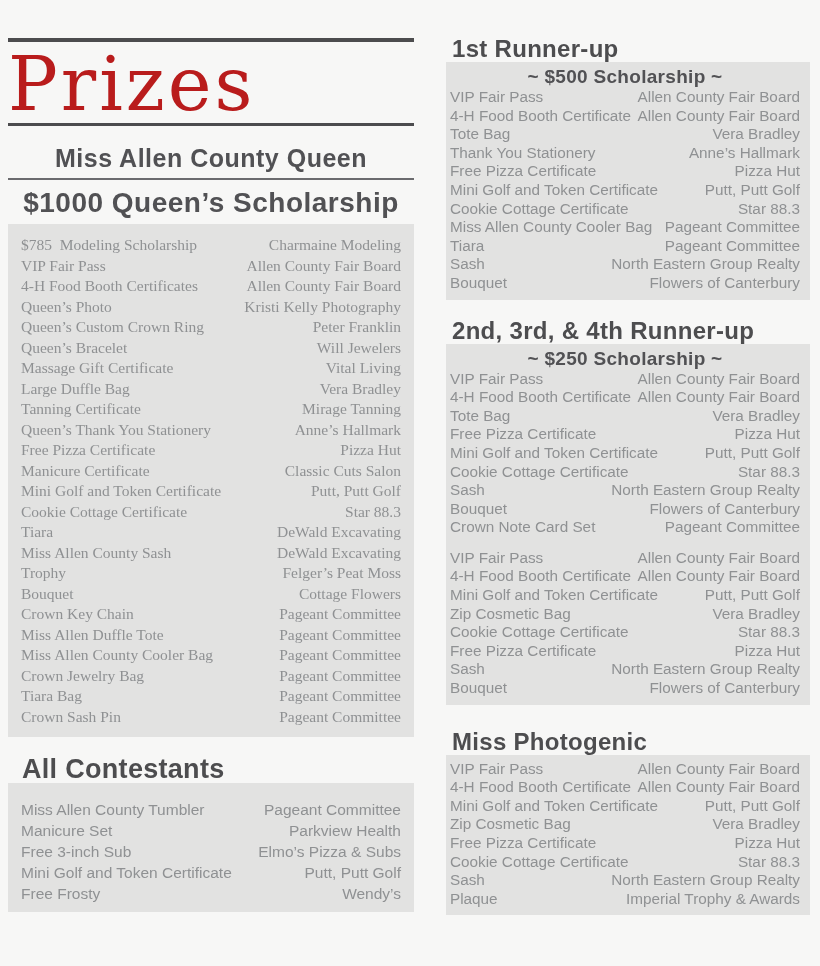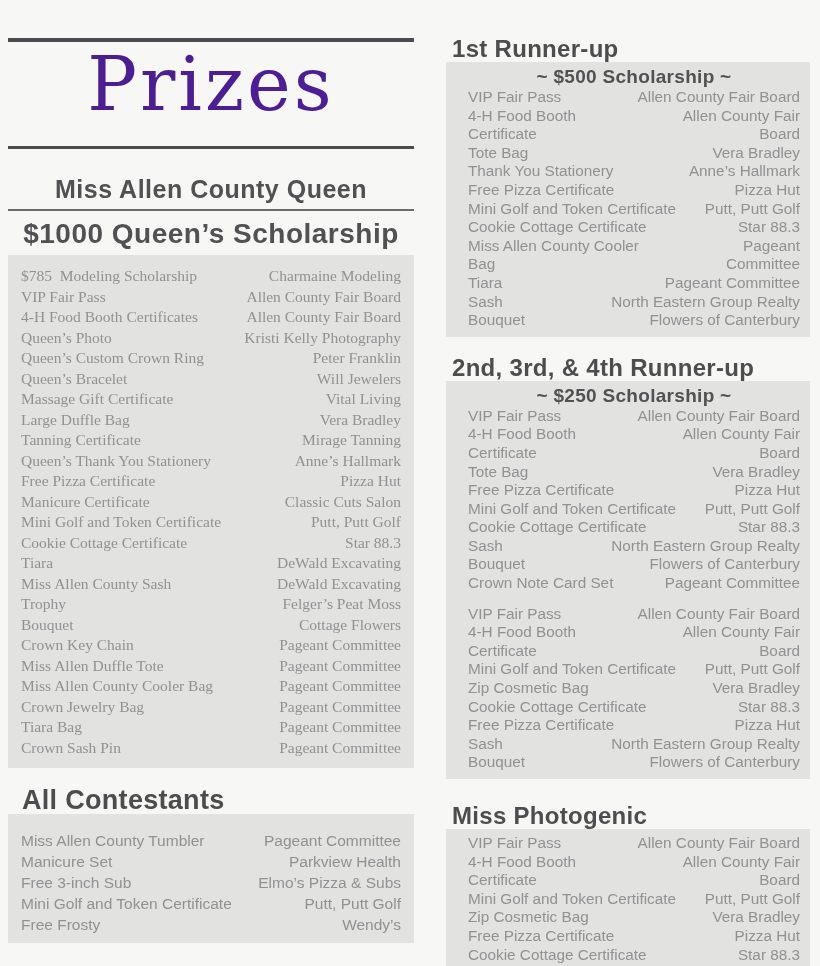--- a/index.html
+++ b/index.html
@@ -26,34 +26,34 @@
     left: 446px;
     top: 0;
     width: 364px;
   }
   .rule-thick {
     margin-top: 38px;
     height: 4px;
     background: #4c4c4e;
   }
   .script-title {
-    height: 104px;
+    height: 81px;
     line-height: 84px;
-    text-align: center;
+    text-align: left;
     font-family: "DejaVu Serif", serif;
     font-size: 74px;
     letter-spacing: 3px;
-    color: #4c1d95;
+    color: #b91c1c;
   }
   .rule-med {
     height: 3px;
     background: #4c4c4e;
   }
   .pkg-heading {
-    margin-top: 26px;
+    margin-top: 18px;
     text-align: center;
     font-weight: bold;
     font-size: 25px;
     line-height: 29px;
     color: #515154;
     letter-spacing: 0.5px;
   }
   .rule-thin {
     margin-top: 5px;
     height: 2px;
@@ -101,21 +101,21 @@
     line-height: 26px;
     color: #4d4d4f;
     letter-spacing: 0.3px;
     margin-left: 6px;
   }
   .s1 .section-heading { margin-top: 36px; }
   .s2 .section-heading { margin-top: 18px; }
   .s3 .section-heading { margin-top: 14px; }
   .s4 .section-heading { margin-top: 24px; }
   .col-right .prize-box {
-    padding: 4px 10px 7px 22px;
+    padding: 4px 10px 7px 4px;
   }
   .col-right .s3 .prize-box,
   .col-right .s4 .prize-box {
     padding-top: 5px;
   }
   .box-subheading {
     text-align: center;
     font-weight: bold;
     font-size: 19px;
     line-height: 22px;

